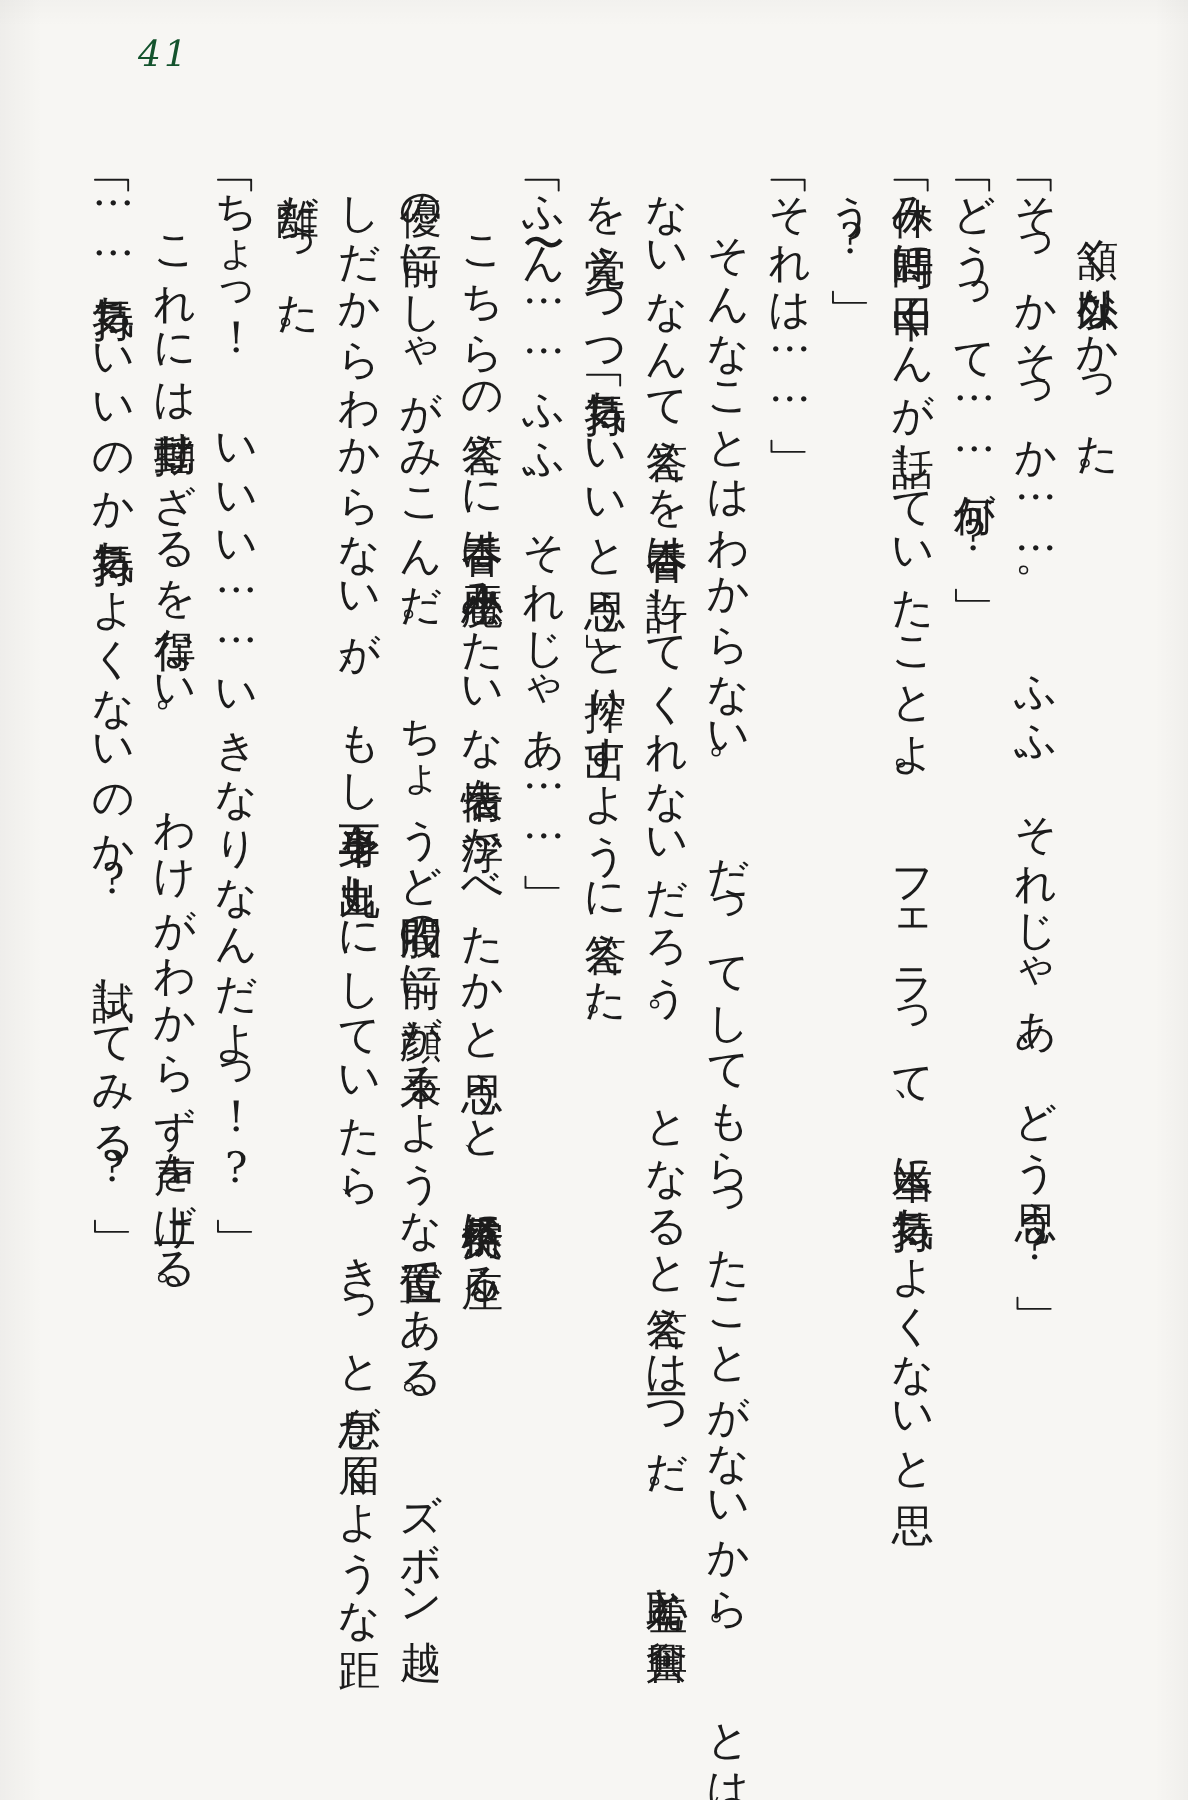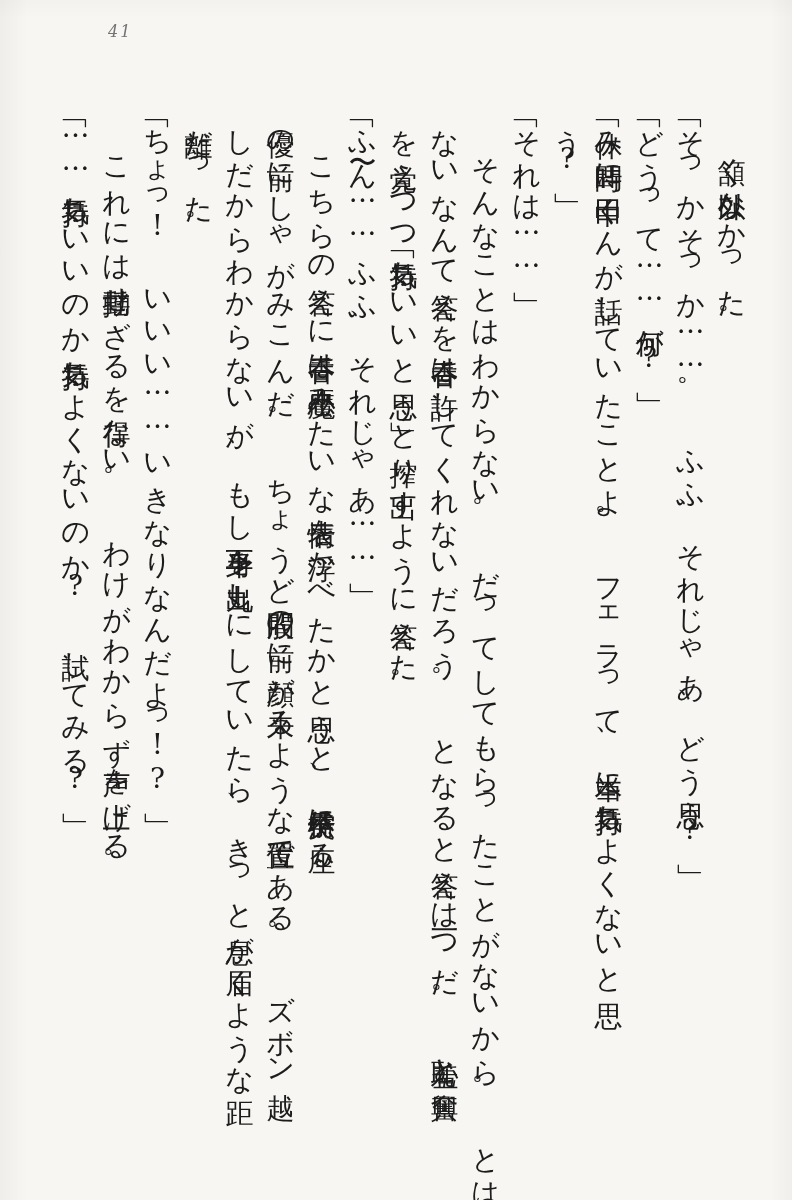--- a/index.html
+++ b/index.html
@@ -25,25 +25,25 @@
     position: absolute;
     inset: 0;
     background:
       linear-gradient(to right, rgba(0,0,0,0.035), rgba(0,0,0,0) 28px),
       linear-gradient(to left, rgba(0,0,0,0.03), rgba(0,0,0,0) 22px),
       linear-gradient(to bottom, rgba(0,0,0,0.02), rgba(0,0,0,0) 18px);
     pointer-events: none;
   }
   .page-number {
     position: absolute;
-    left: 108px;
+    left: 92px;
     top: 22px;
-    font-size: 16px;
+    font-size: 24px;
     font-style: italic;
-    color: #737373;
+    color: #14532d;
     letter-spacing: 2px;
     font-family: "DejaVu Serif", "Liberation Serif", serif;
   }
   .text-block {
     position: absolute;
     top: 110px;
     right: 40px;
     height: 1080px;
     writing-mode: vertical-rl;
     text-orientation: upright;

